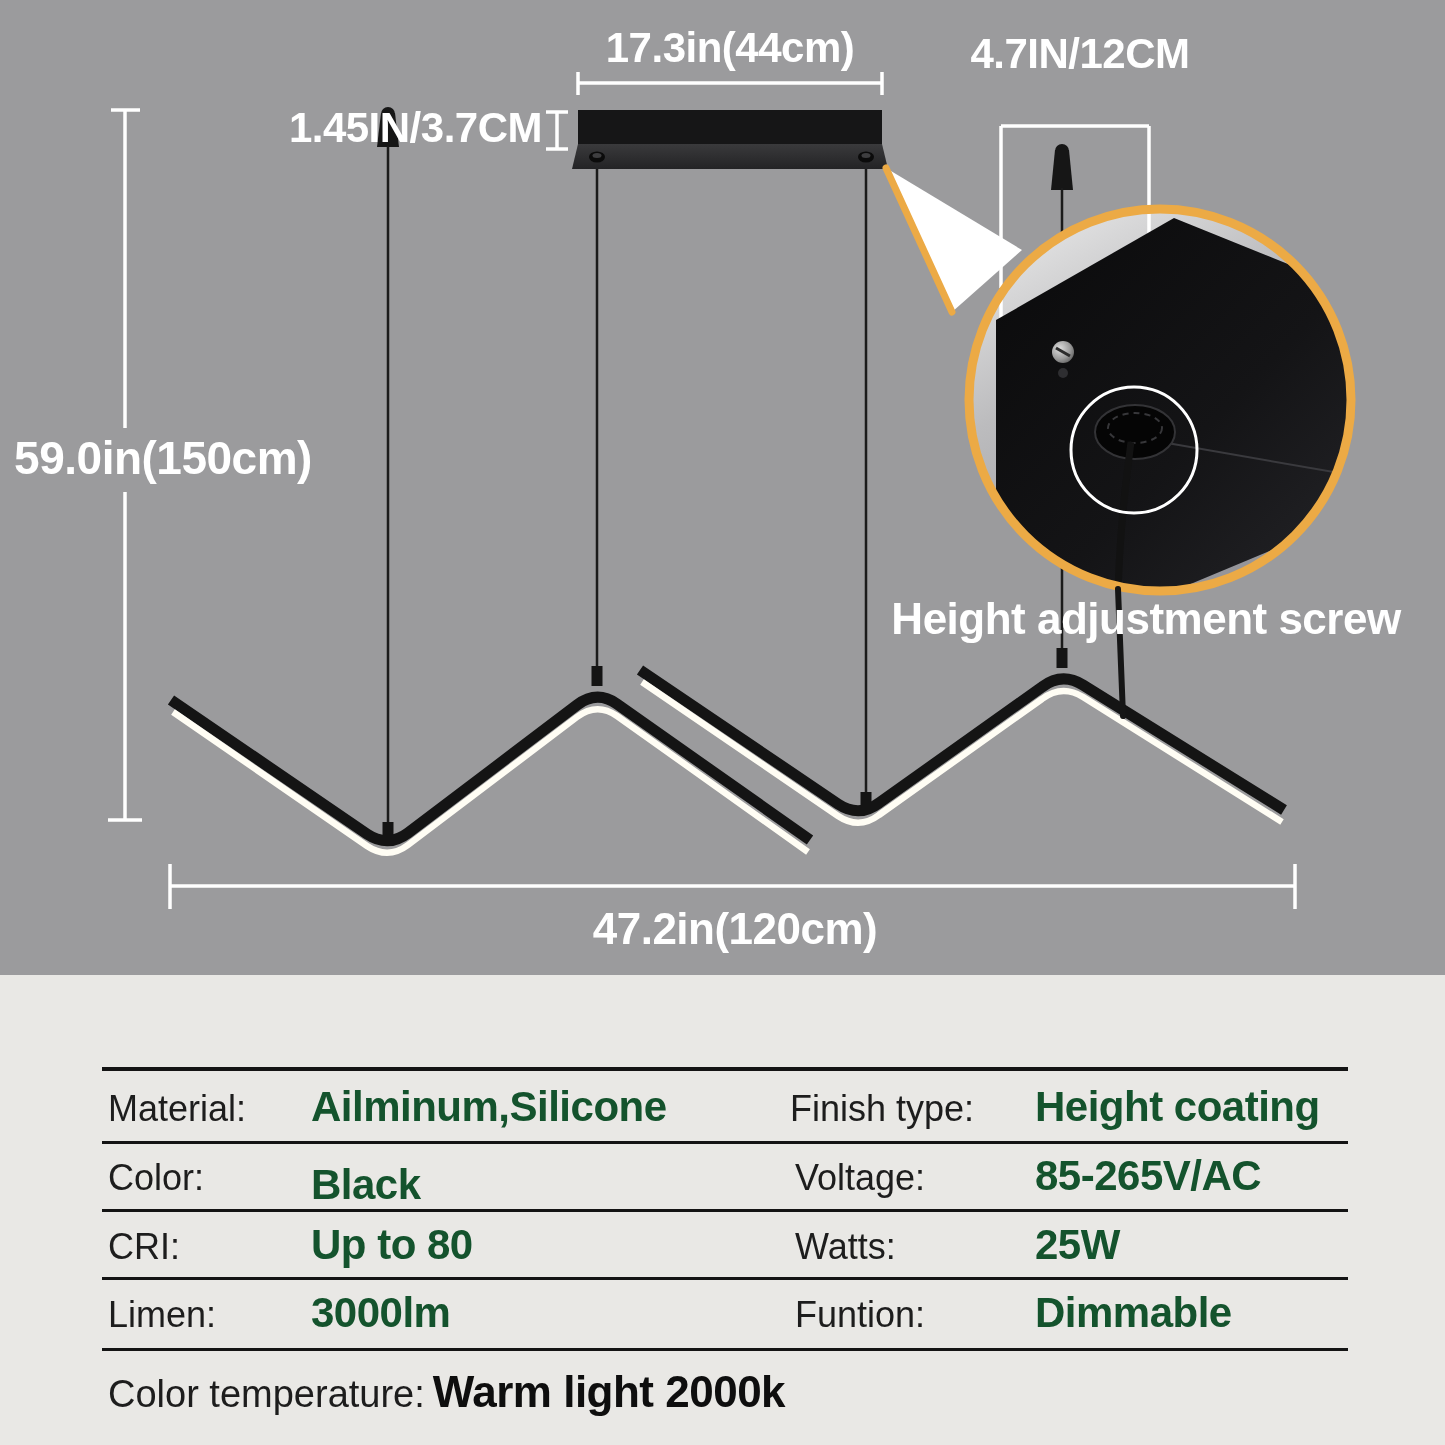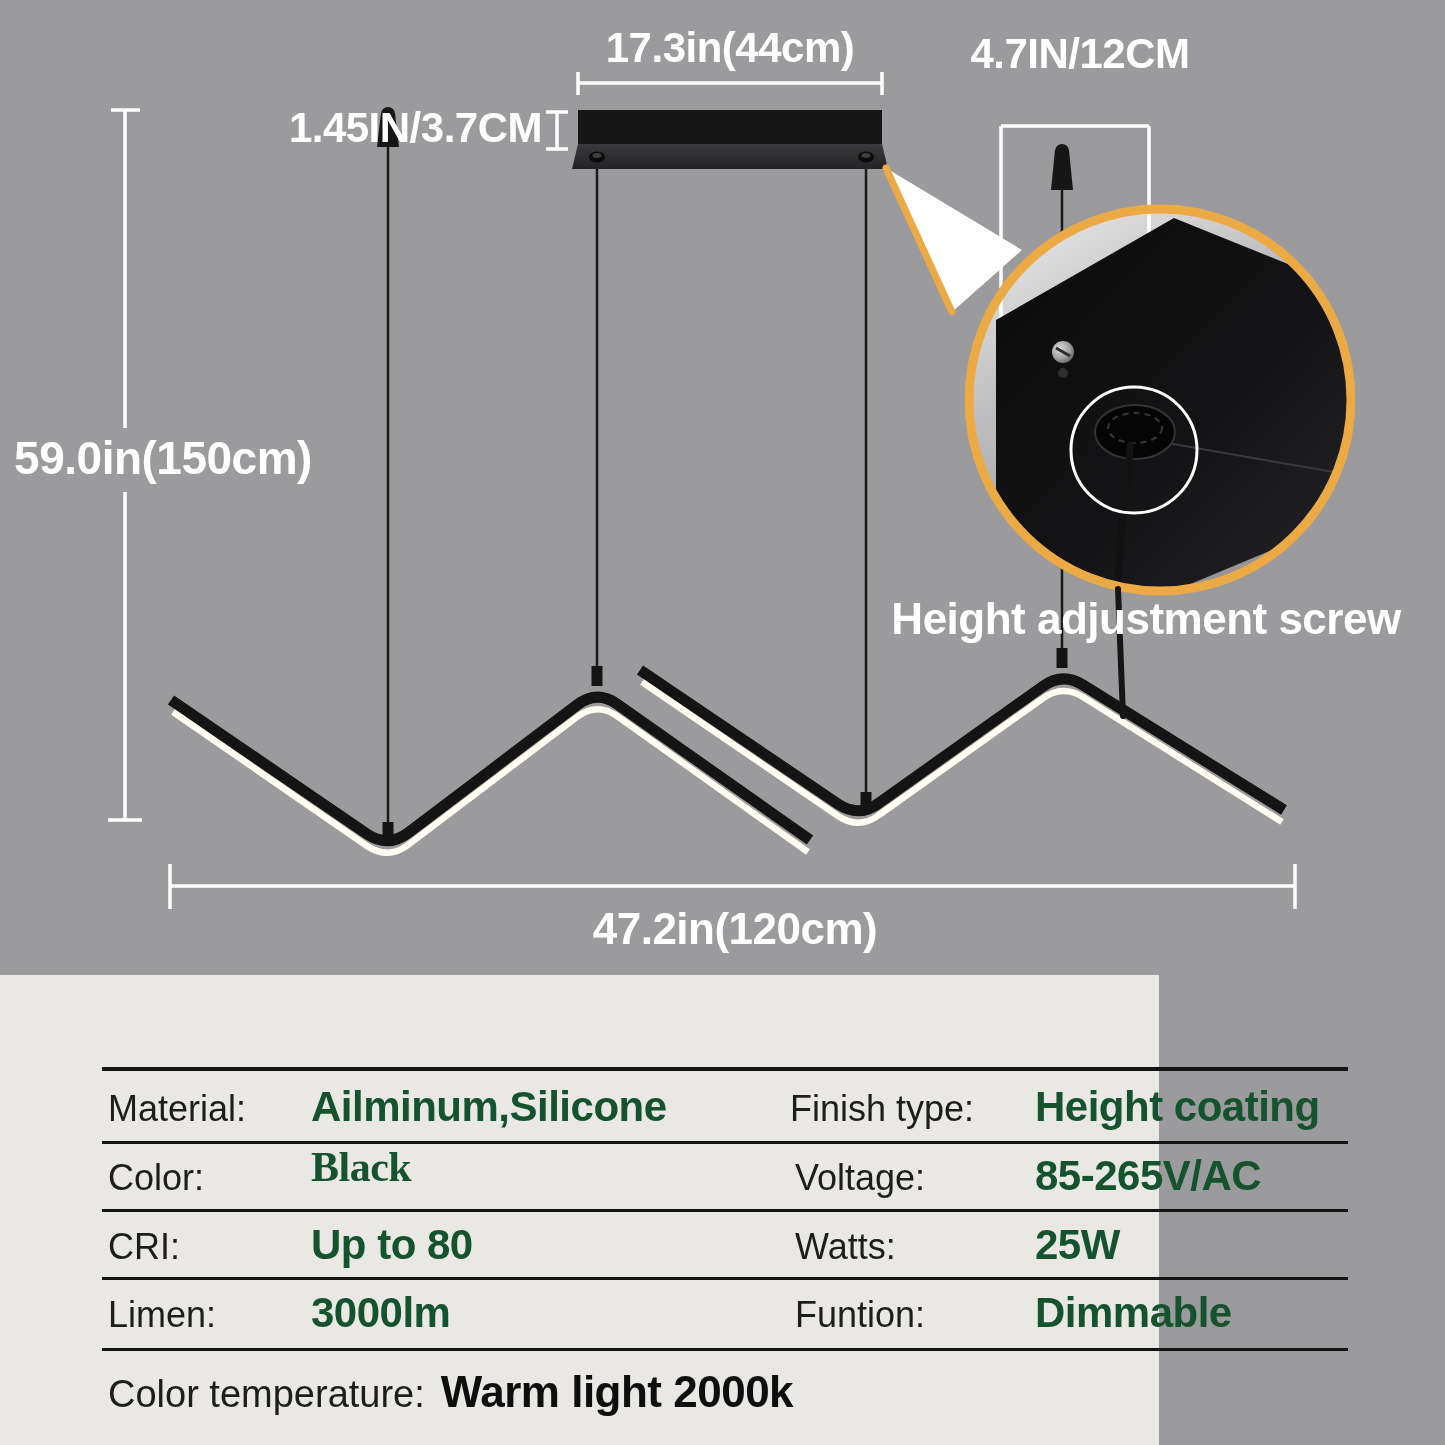--- a/index.html
+++ b/index.html
@@ -3,27 +3,27 @@
 <meta charset="utf-8">
 <style>
   html,body{margin:0;padding:0;background:#777;}
   .stage{
     position:relative;width:1445px;height:1445px;overflow:hidden;
     font-family:"Liberation Sans", sans-serif;background:#9b9b9d;
   }
   .top-svg{position:absolute;left:0;top:0;}
   .dim-text{fill:#ffffff;font-weight:bold;letter-spacing:-0.5px;}
   .details{
-    position:absolute;left:0;top:975px;width:1159px;height:470px;
+    position:absolute;left:0;top:975px;width:1445px;height:470px;
     background:#e9e8e5;color:#141414;
   }
   .hrule{position:absolute;left:102px;width:1246px;background:#141414;}
   .spec-label{position:absolute;font-size:36px;color:#1d1d1d;white-space:nowrap;}
   .spec-value{position:absolute;font-size:42px;font-weight:bold;color:#14532d;white-space:nowrap;letter-spacing:-0.5px;}
-  .footer-row{position:absolute;left:108px;top:1364px;display:flex;align-items:baseline;gap:16px;white-space:nowrap;}
+  .footer-row{position:absolute;left:108px;top:1364px;display:flex;align-items:baseline;gap:8px;white-space:nowrap;}
   .footer-label{font-size:38px;color:#1d1d1d;}
   .footer-value{font-size:44px;font-weight:bold;color:#0e0e0e;letter-spacing:-0.5px;}
 </style>
 </head>
 <body>
 
 <div class="stage">
 
   <svg class="top-svg" width="1445" height="975" viewBox="0 0 1445 975">
     <defs>
@@ -170,21 +170,21 @@
 
     <div class="hrule" style="top:92px;height:4px;"></div>
 
     <span class="spec-label" style="left:108px;top:113px;">Material:</span>
     <span class="spec-value" style="left:311px;top:108px;">Ailminum,Silicone</span>
     <span class="spec-label" style="left:790px;top:113px;">Finish type:</span>
     <span class="spec-value" style="left:1035px;top:108px;">Height coating</span>
     <div class="hrule" style="top:166px;height:3px;"></div>
 
     <span class="spec-label" style="left:108px;top:182px;">Color:</span>
-    <span class="spec-value" style="left:311px;top:168px;font-family:Liberation Serif, serif;">Black</span>
+    <span class="spec-value" style="left:311px;top:186px;">Black</span>
     <span class="spec-label" style="left:795px;top:182px;">Voltage:</span>
     <span class="spec-value" style="left:1035px;top:177px;">85-265V/AC</span>
     <div class="hrule" style="top:234px;height:3px;"></div>
 
     <span class="spec-label" style="left:108px;top:251px;text-align:right;">CRI:</span>
     <span class="spec-value" style="left:311px;top:246px;">Up to 80</span>
     <span class="spec-label" style="left:795px;top:251px;">Watts:</span>
     <span class="spec-value" style="left:1035px;top:246px;">25W</span>
     <div class="hrule" style="top:302px;height:3px;"></div>
 

